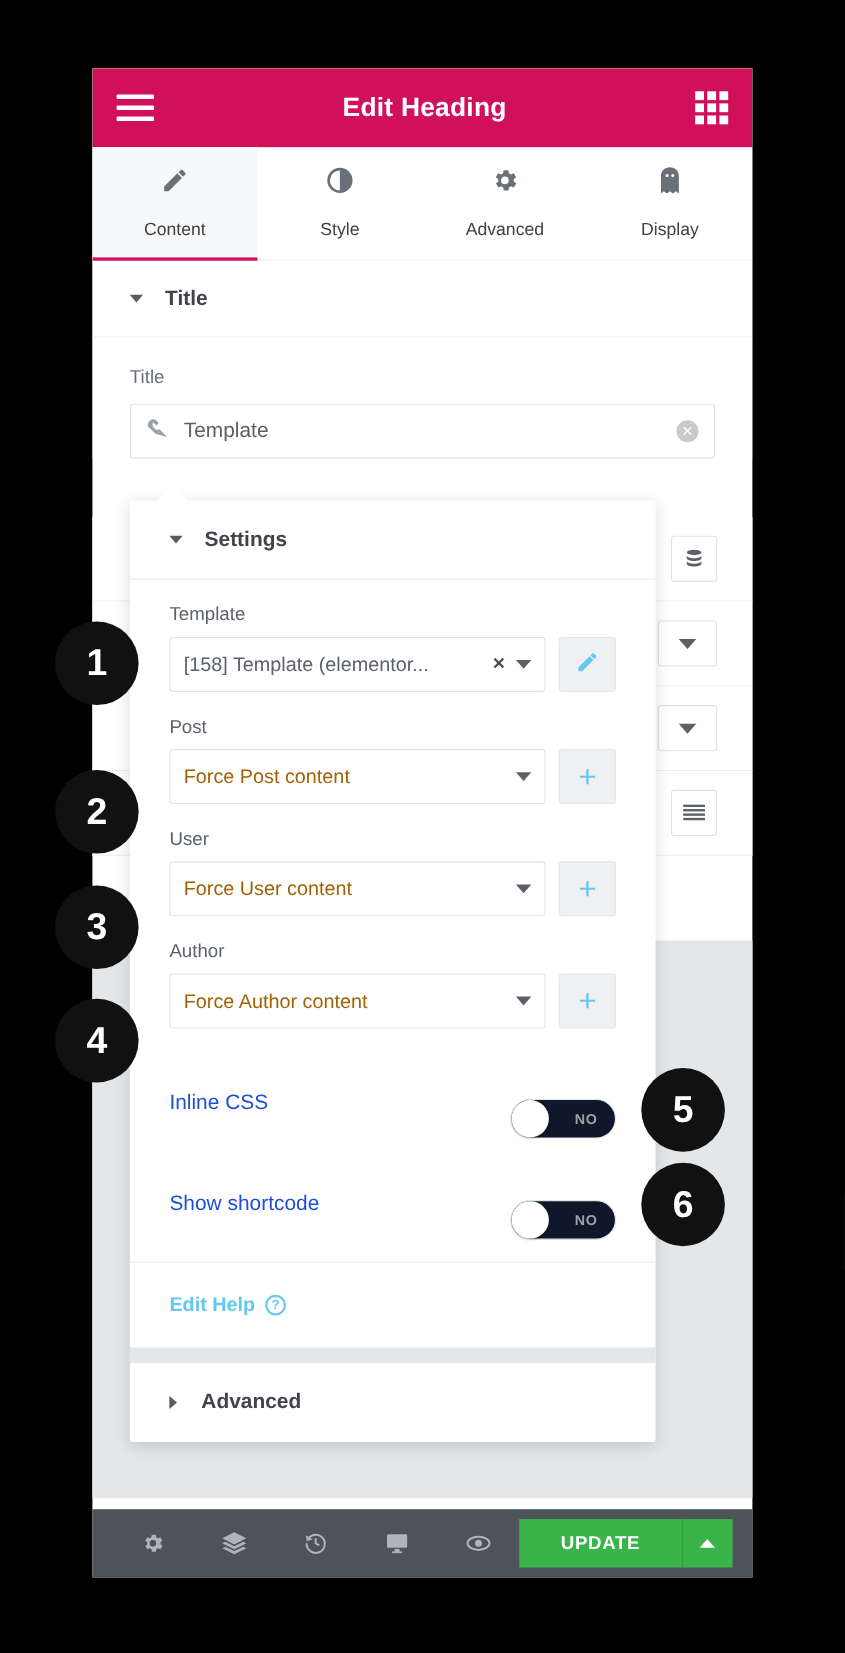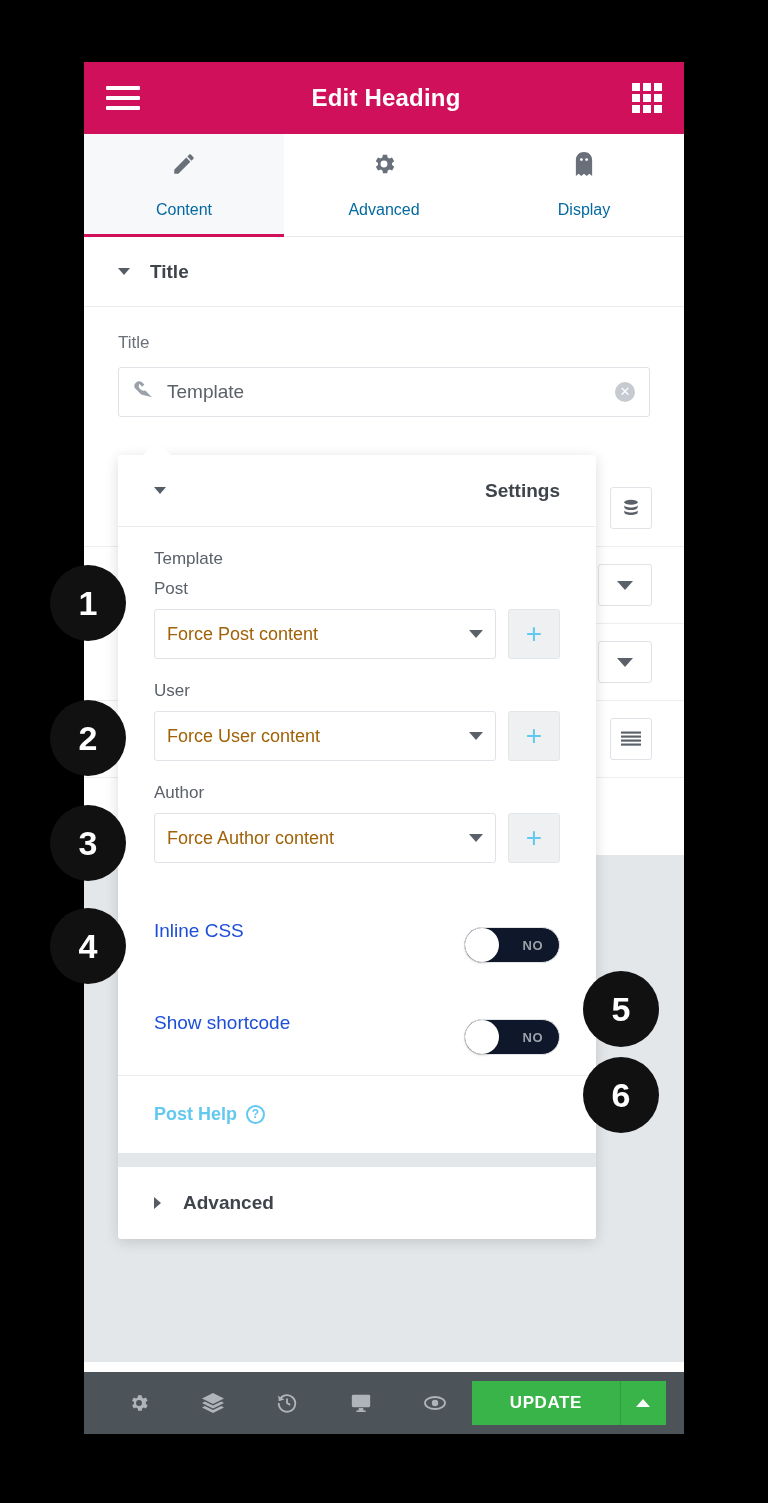--- a/index.html
+++ b/index.html
@@ -33,21 +33,21 @@
     letter-spacing: .2px; flex: 1; text-align: center;
   }
   .grid-icon { width: 30px; display: grid; grid-template-columns: repeat(3, 1fr); gap: 3px; cursor: pointer; }
   .grid-icon i { display: block; width: 100%; aspect-ratio: 1; background: #fff; }
 
   
   .tabs { display: flex; height: 103px; background: #fff; border-bottom: 1px solid #e6e9ec; }
   .tab {
     flex: 1; display: flex; flex-direction: column;
     align-items: center; justify-content: center; gap: 24px;
-    color: #0369a1; font-size: 16px; cursor: pointer; position: relative;
+    color: #404040; font-size: 16px; cursor: pointer; position: relative;
   }
   .tab svg { display: block; }
   .tab.active { background: #f7f8f9; }
   .tab.active::after {
     content: ""; position: absolute; left: 0; right: 0; bottom: -1px;
     height: 3px; background: #D0105A;
   }
 
   
   .section-head {
@@ -87,21 +87,21 @@
     box-shadow: 0 3px 14px rgba(0,0,0,.14);
     z-index: 40;
   }
   .popup::before {
     content: ""; position: absolute; top: -13px; left: 24px;
     border-left: 15px solid transparent; border-right: 15px solid transparent;
     border-bottom: 14px solid #fff;
   }
   .pop-head {
     height: 72px; display: flex; align-items: center; gap: 20px;
-    padding: 0 36px; border-bottom: 1px solid #e9ecef; justify-content: space-between;
+    padding: 0 36px; border-bottom: 1px solid #e9ecef;
   }
   .pop-body { padding: 22px 36px 6px 36px; }
   .pop-label { font-size: 17px; color: #5b6169; margin-bottom: 10px; }
   .row-field { display: flex; gap: 12px; align-items: center; margin-bottom: 22px; }
   .select-box {
     flex: 1; height: 50px; border: 1px solid #dfe3e7; border-radius: 3px;
     display: flex; align-items: center; padding: 0 12px; gap: 10px; background: #fff;
   }
   .select-box .sv { flex: 1; font-size: 18px; color: #5b6169; white-space: nowrap; overflow: hidden; }
   .select-box .sv.ph { color: #a16207; }
@@ -187,20 +187,29 @@
       <div class="tab active">
         <span>
           <svg width="26" height="26" viewBox="0 0 24 24" fill="#6a7079">
               <path d="M3 17.2V21h3.8L17.9 9.9l-3.8-3.8L3 17.2zM20.7 7.1c.4-.4.4-1 0-1.4l-2.4-2.4c-.4-.4-1-.4-1.4 0l-1.8 1.8 3.8 3.8 1.8-1.8z"></path>
             </svg>
         </span>
         <span>Content</span>
       </div>
       <div class="tab">
         <span>
+          <svg width="26" height="26" viewBox="0 0 24 24">
+              <circle cx="12" cy="12" r="9.5" fill="none" stroke="#6a7079" stroke-width="2.2"></circle>
+              <path d="M12 2.5a9.5 9.5 0 0 1 0 19z" fill="#6a7079"></path>
+            </svg>
+        </span>
+        <span>Style</span>
+      </div>
+      <div class="tab">
+        <span>
           <svg width="26" height="26" viewBox="0 0 24 24" fill="#6a7079">
               <path d="M19.4 13a7.8 7.8 0 0 0 0-2l2-1.6-2-3.4-2.4 1a7.6 7.6 0 0 0-1.7-1l-.4-2.5h-4l-.4 2.5c-.6.2-1.2.6-1.7 1l-2.4-1-2 3.4L6.5 11a7.8 7.8 0 0 0 0 2l-2 1.6 2 3.4 2.4-1c.5.4 1.1.8 1.7 1l.4 2.5h4l.4-2.5c.6-.2 1.2-.6 1.7-1l2.4 1 2-3.4-2-1.6zM12 15.2A3.2 3.2 0 1 1 12 8.8a3.2 3.2 0 0 1 0 6.4z"></path>
             </svg>
         </span>
         <span>Advanced</span>
       </div>
       <div class="tab">
         <span>
           <svg width="24" height="26" viewBox="0 0 20 24" fill="#6a7079">
               <path d="M10 1C5.6 1 2.5 4.2 2.5 8.4V23l2.5-2 2.5 2 2.5-2 2.5 2 2.5-2 2.5 2V8.4C17.5 4.2 14.4 1 10 1zM7.6 9.2a1.3 1.3 0 1 1 0-2.6 1.3 1.3 0 0 1 0 2.6zm4.8 0a1.3 1.3 0 1 1 0-2.6 1.3 1.3 0 0 1 0 2.6z"></path>
@@ -267,20 +276,34 @@
 
     <div class="pop-head">
       <span class="caret-down"></span>
       <span class="section-title">Settings</span>
     </div>
 
     <div class="pop-body">
 
       <div>
         <div class="pop-label">Template</div>
+        <div class="row-field">
+          <div class="select-box">
+            <span class="sv">[158] Template (elementor...</span>
+            <span class="x-mark">×</span>
+            <span class="tri-sm"></span>
+          </div>
+          <div class="aux-btn">
+            <span>
+              <svg width="22" height="22" viewBox="0 0 24 24" fill="#63C8F0">
+                  <path d="M3 17.2V21h3.8L17.9 9.9l-3.8-3.8L3 17.2zM20.7 7.1c.4-.4.4-1 0-1.4l-2.4-2.4c-.4-.4-1-.4-1.4 0l-1.8 1.8 3.8 3.8 1.8-1.8z"></path>
+                </svg>
+            </span>
+          </div>
+        </div>
       </div>
 
       <div>
         <div class="pop-label">Post</div>
         <div class="row-field">
           <div class="select-box">
             <span class="sv ph">Force Post content</span>
             <span class="tri-sm"></span>
           </div>
           <div class="aux-btn">+</div>
@@ -321,21 +344,21 @@
         <span class="toggle-label">Show shortcode</span>
         <span class="switch">
           <span class="knob"></span>
           <span class="st">NO</span>
         </span>
       </div>
     </div>
 
     <div class="pop-help">
       <span class="help-link">
-        <span>Post Help</span>
+        <span>Edit Help</span>
         <span class="q-circle">?</span>
       </span>
     </div>
 
     <div class="pop-gap"></div>
 
     <div class="pop-adv">
       <span class="caret-right"></span>
       <span class="section-title">Advanced</span>
     </div>

